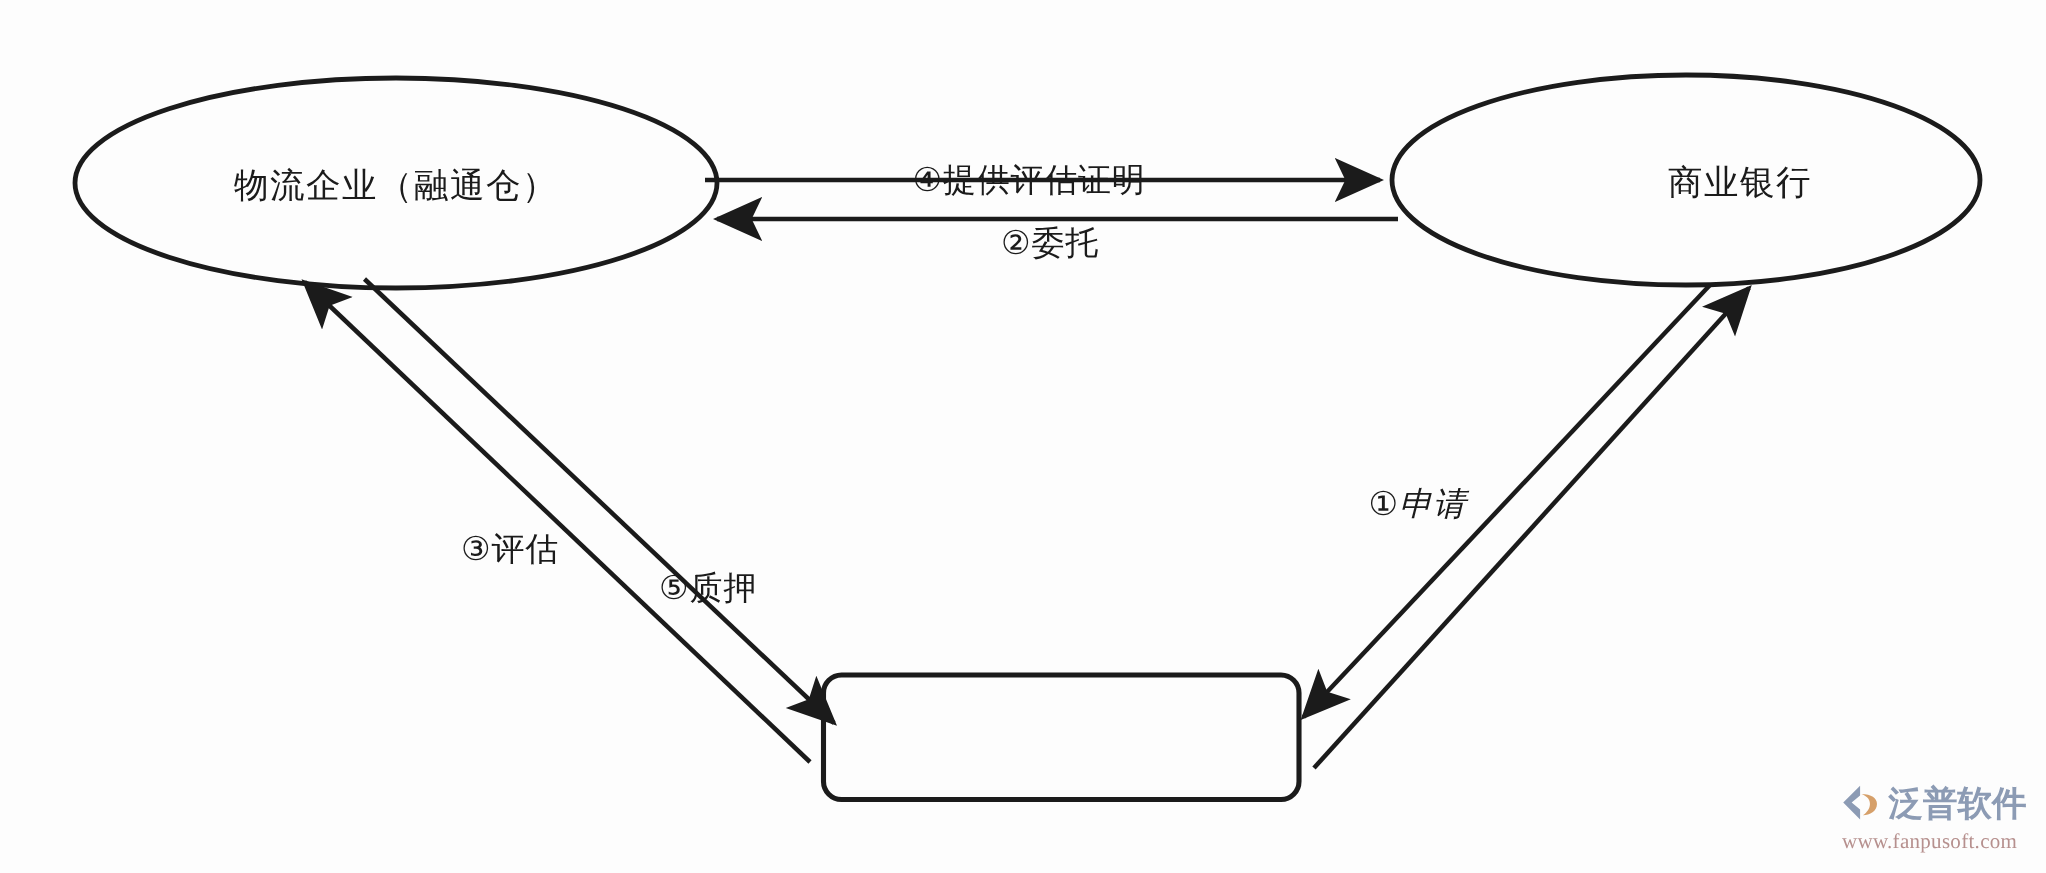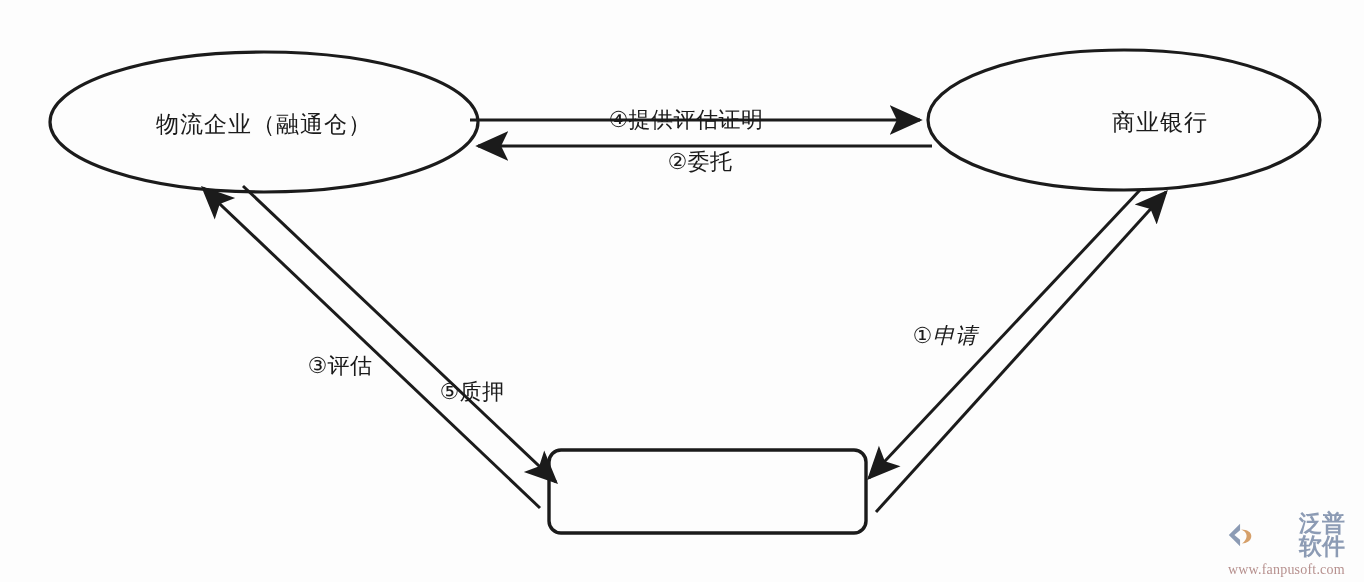--- a/index.html
+++ b/index.html
@@ -64,21 +64,20 @@
     width: 30px;
     height: 30px;
     flex: 0 0 auto;
   }
   .wm-name {
     font-size: 23px;
     color: #8c9bb4;
     font-weight: bold;
     letter-spacing: 0px;
     line-height: 1;
-    margin-left: 40px;
   }
   .wm-url {
     font-size: 14px;
     color: #b6908e;
     font-family: "Liberation Serif", "DejaVu Serif", serif;
     letter-spacing: 0.2px;
     margin-top: 4px;
     margin-left: 2px;
   }
 </style>

